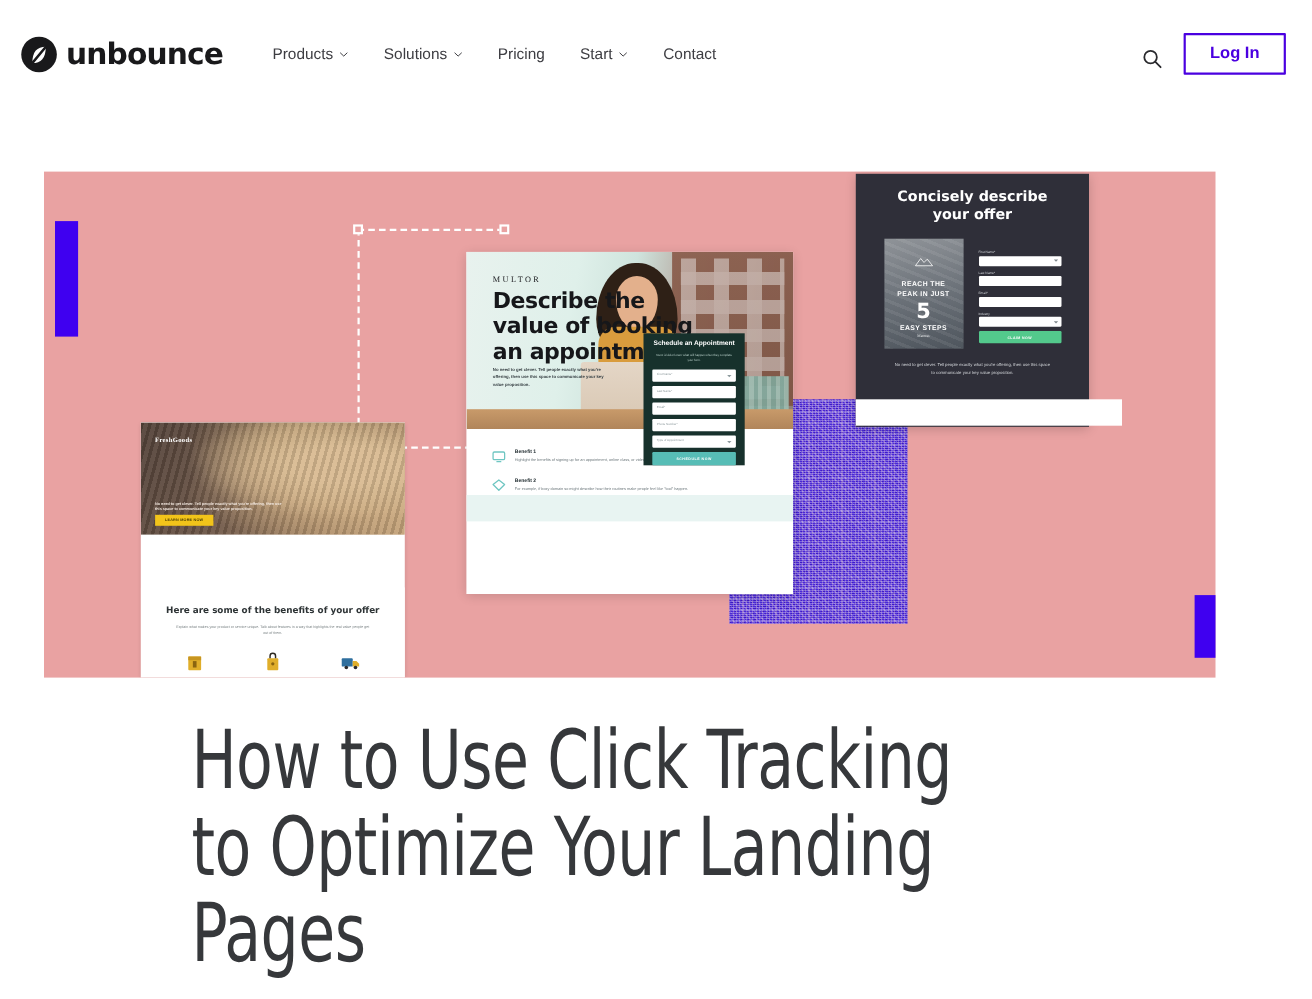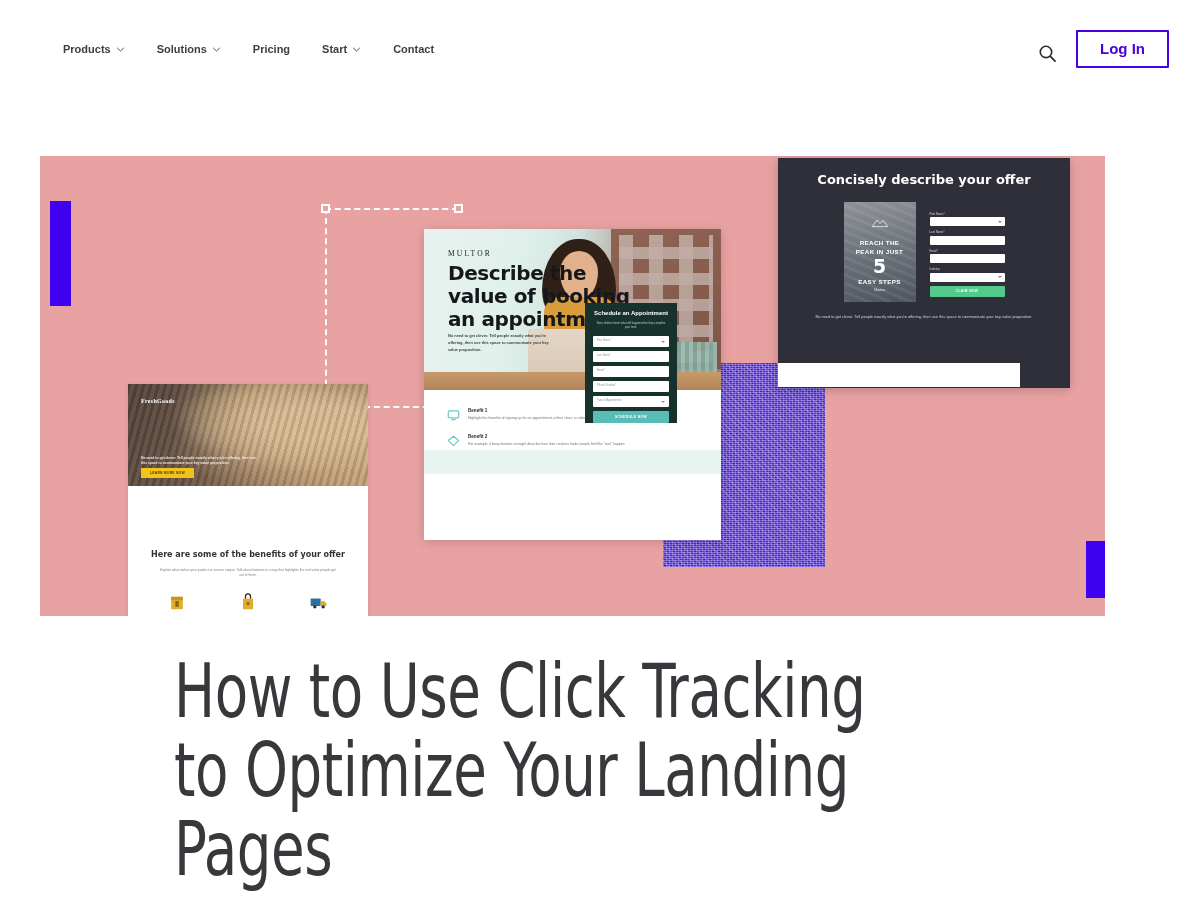--- a/index.html
+++ b/index.html
@@ -22,24 +22,23 @@
     position:relative;
   }
   .brand{ display:flex; align-items:center; gap:7px; text-decoration:none; }
   .brand-mark{ width:35px; height:35px; flex:0 0 35px; display:block; }
   .brand-word{ font-size:27px; font-weight:700; color:#19191b; letter-spacing:-0.8px;
                font-family:"DejaVu Sans", sans-serif; line-height:1; }
 
   .main-nav{ display:flex; align-items:center; margin-left:37px; gap:0px; }
   .nav-item{
     display:flex; align-items:center; gap:5px;
-    font-size:11px; color:#3d3d42;
+    font-size:14px; color:#3d3d42;
     padding:10px 16px; cursor:pointer; white-space:nowrap;
     font-family:"Liberation Sans", sans-serif;
-    font-weight:bold;
   }
   .nav-item:first-child{ padding-left:8px; }
   .chev{ width:9px; height:9px; display:block; }
 
   .header-right{ margin-left:auto; display:flex; align-items:flex-end; gap:14px; }
   .search-btn{ width:30px; height:30px; display:flex; align-items:center; justify-content:center;
                background:none; border:none; cursor:pointer; padding:0; }
   .btn-login{
     border:2px solid #4a00e0; color:#4a00e0; background:#fff;
     font-size:15px; font-weight:700; padding:0 22px; height:38px;
@@ -156,21 +155,21 @@
   .fp-field{ height:11px; background:#fff; margin-bottom:4px; border-radius:1px; position:relative; }
   .fp-field span{ position:absolute; left:4px; top:3px; font-size:2.7px; color:#8d9a9d; }
   .fp-field.sel::after{ content:""; position:absolute; right:4px; top:4.5px;
                         border-left:2.2px solid transparent; border-right:2.2px solid transparent;
                         border-top:2.6px solid #8d9a9d; }
   .fp-btn{ height:12px; background:#57bdb6; border-radius:1px; color:#fff; font-size:3.2px;
            font-weight:700; display:flex; align-items:center; justify-content:center;
            letter-spacing:.5px; margin-top:2px; }
 
   
-  .card-c{ position:absolute; left:738px; top:2px; width:292px; height:230px;
+  .card-c{ position:absolute; left:738px; top:2px; width:212px; height:230px;
            background:#2f2f39; overflow:hidden; box-shadow:0 2px 10px rgba(0,0,0,.2); }
   .cc-head{ text-align:center; color:#fff; font-size:13px; font-weight:700; line-height:1.2;
             padding:14px 30px 0; font-family:"DejaVu Sans", sans-serif; }
   .cc-row{ display:flex; justify-content:center; gap:14px; margin-top:14px; }
   .cc-book{ width:72px; height:100px; position:relative; overflow:hidden;
             background:linear-gradient(170deg,#8f9398 0%,#6f757c 45%,#4e555d 100%); }
   .cc-book::after{ content:""; position:absolute; inset:0;
             background:repeating-linear-gradient(22deg, rgba(255,255,255,.07) 0 3px, transparent 3px 8px); }
   .cc-peak{ position:absolute; left:0; right:0; top:16px; text-align:center; z-index:2; }
   .cc-mt{ width:18px; height:10px; margin:0 auto 6px; }
@@ -200,20 +199,28 @@
     font-size:74px; line-height:1.07; font-weight:400; color:#36383b;
     letter-spacing:-0.5px;
     transform:scaleX(.82); transform-origin:left top;
   }
 </style>
 </head>
 <body>
 
 <header class="site-header">
 
+  <a class="brand" href="#">
+    <svg class="brand-mark" viewBox="0 0 40 40">
+      <circle cx="20" cy="20" r="18.5" fill="#19191b"></circle>
+      <path d="M27 12 C 27 24, 22 29, 13 29 C 13 17, 18 12, 27 12 Z" fill="#ffffff"></path>
+      <path d="M12.5 29.5 L27.5 11.5" stroke="#19191b" stroke-width="2.6" stroke-linecap="round"></path>
+    </svg>
+    <span class="brand-word">unbounce</span>
+  </a>
 
   <nav class="main-nav">
     <div class="nav-item">
       <span>Products</span>
       <svg class="chev" viewBox="0 0 12 12">
         <path d="M2 4.2 L6 8 L10 4.2" fill="none" stroke="#3d3d42" stroke-width="1.2" stroke-linecap="round"></path>
       </svg>
     </div>
     <div class="nav-item">
       <span>Solutions</span>

